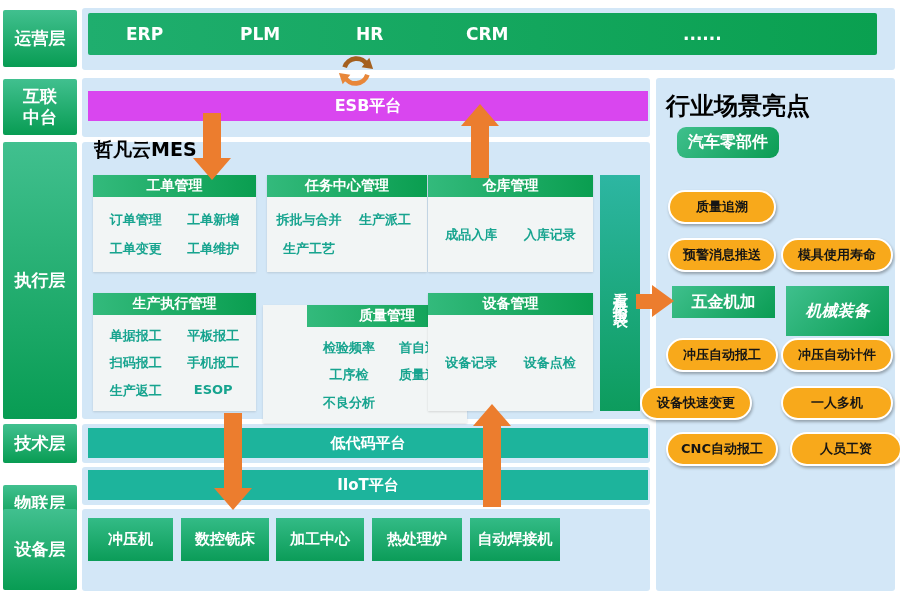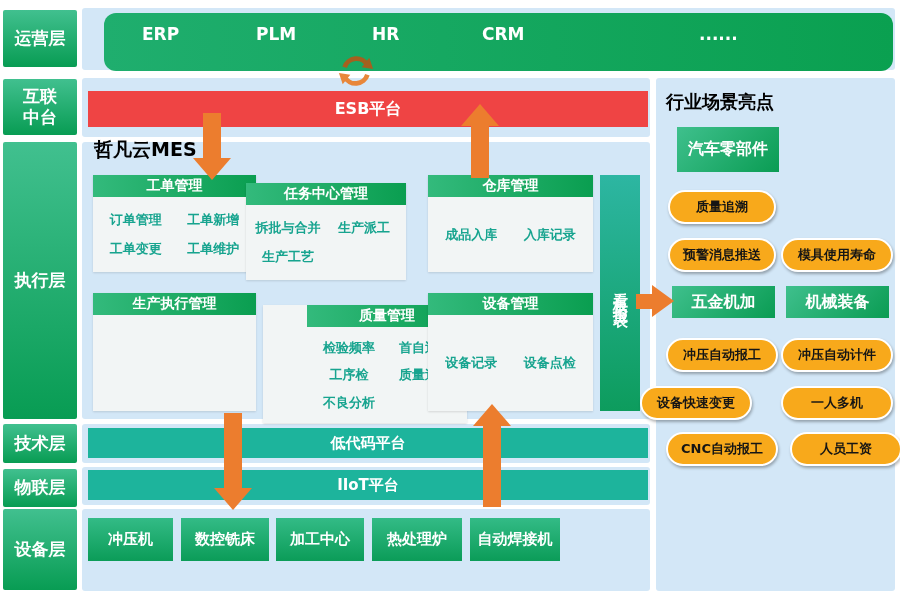--- a/index.html
+++ b/index.html
@@ -3,45 +3,45 @@
 <meta charset="utf-8">
 <style>
   html,body{margin:0;padding:0;background:#ffffff;}
   .canvas{position:relative;width:900px;height:600px;background:#ffffff;overflow:hidden;
           font-family:"DejaVu Sans","Liberation Sans",sans-serif;}
   .band{position:absolute;background:#d3e7f7;border-radius:3px;}
   .layer-label{position:absolute;background:linear-gradient(180deg,#41c08f,#089c53);
           color:#fff;font-weight:bold;font-size:17px;display:flex;align-items:center;
           justify-content:center;text-align:center;border-radius:2px;line-height:1.25;}
   .layer-label .wrap{width:44px;}
-  .topbar{position:absolute;left:104px;top:13px;width:789px;height:58px;
-          background:linear-gradient(90deg,#1fae6e,#0aa050);border-radius:12px;}
+  .topbar{position:absolute;left:88px;top:13px;width:789px;height:42px;
+          background:linear-gradient(90deg,#1fae6e,#0aa050);border-radius:2px;}
   .topbar span{position:absolute;top:0;height:42px;line-height:42px;color:#fff;
           font-weight:bold;font-size:17px;}
-  .esb{position:absolute;left:88px;top:91px;width:560px;height:36px;background:#ef4444;
+  .esb{position:absolute;left:88px;top:91px;width:560px;height:30px;background:#d946ef;
           color:#fff;font-weight:bold;font-size:16px;display:flex;align-items:center;
           justify-content:center;}
   .platbar{position:absolute;left:88px;width:560px;height:30px;background:#1db49c;
           color:#fff;font-weight:bold;font-size:15px;display:flex;align-items:center;
           justify-content:center;}
   .mes-title{position:absolute;left:94px;top:137px;color:#000;font-weight:bold;font-size:19px;}
   .module{position:absolute;background:#f2f5f5;box-shadow:0 1px 2px rgba(0,0,0,0.12);}
   .module .hdr{height:22px;background:linear-gradient(90deg,#33ba7c,#0a9e50);color:#fff;
           font-weight:bold;font-size:14px;display:flex;align-items:center;justify-content:center;}
   .module .items{display:grid;grid-template-columns:1fr 1fr;align-content:space-evenly;
           justify-items:center;height:calc(100% - 22px);padding:2px 4px;box-sizing:border-box;
           color:#17a48f;font-weight:bold;font-size:13px;}
   .kanban{position:absolute;left:600px;top:175px;width:40px;height:236px;
           background:linear-gradient(180deg,#2db6a2,#0d9c5d);color:#fff;font-weight:bold;
           font-size:15px;display:flex;align-items:center;justify-content:center;
           writing-mode:vertical-rl;letter-spacing:5px;}
   .device{position:absolute;top:518px;height:43px;background:linear-gradient(180deg,#33bb86,#0b9c58);
           color:#fff;font-weight:bold;font-size:15px;display:flex;align-items:center;
           justify-content:center;}
-  .rp-title{position:absolute;left:666px;top:90px;color:#000;font-weight:bold;font-size:18px;}
+  .rp-title{position:absolute;left:666px;top:90px;color:#000;font-weight:bold;font-size:24px;}
   .gbox{position:absolute;background:linear-gradient(135deg,#3fc08d,#0a9c53);color:#fff;
           font-weight:bold;font-size:16px;display:flex;align-items:center;justify-content:center;}
   .pill{position:absolute;height:34px;background:#f8a91b;border:2px solid #fff;border-radius:18px;
           color:#151515;font-weight:bold;font-size:13px;display:flex;align-items:center;
           justify-content:center;box-shadow:1px 2px 3px rgba(0,0,0,0.3);box-sizing:border-box;}
   .ar{position:absolute;background:#ec7d2e;}
   .ah{position:absolute;width:0;height:0;border-style:solid;}
   .ah.down{border-left:19px solid transparent;border-right:19px solid transparent;
            border-top:22px solid #ec7d2e;border-bottom:0;}
   .ah.up{border-left:19px solid transparent;border-right:19px solid transparent;
@@ -68,21 +68,21 @@
     </div>
   <div class="layer-label" style="left:3px;top:79px;width:74px;height:56px;">
       <span class="wrap">互联中台</span>
     </div>
   <div class="layer-label" style="left:3px;top:142px;width:74px;height:277px;">
       <span>执行层</span>
     </div>
   <div class="layer-label" style="left:3px;top:424px;width:74px;height:39px;">
       <span>技术层</span>
     </div>
-  <div class="layer-label" style="left:3px;top:469px;width:74px;height:38px;">
+  <div class="layer-label" style="left:3px;top:485px;width:74px;height:38px;">
       <span>物联层</span>
     </div>
   <div class="layer-label" style="left:3px;top:509px;width:74px;height:81px;">
       <span>设备层</span>
     </div>
 
   <div class="topbar">
     <span style="left:38px;">ERP</span>
     <span style="left:152px;">PLM</span>
     <span style="left:268px;">HR</span>
@@ -105,38 +105,46 @@
 
   <div class="module" style="left:93px;top:175px;width:163px;height:97px;">
     <div class="hdr">工单管理</div>
     <div class="items">
       <span>订单管理</span>
       <span>工单新增</span>
       <span>工单变更</span>
       <span>工单维护</span>
     </div>
   </div>
-  <div class="module" style="left:246px;top:175px;width:160px;height:97px;margin-top:8px;">
+  <div class="module" style="left:267px;top:175px;width:160px;height:97px;">
     <div class="hdr">任务中心管理</div>
     <div class="items">
       <span>拆批与合并</span>
       <span>生产派工</span>
       <span>生产工艺</span>
     </div>
   </div>
   <div class="module" style="left:428px;top:175px;width:165px;height:97px;">
     <div class="hdr">仓库管理</div>
     <div class="items">
       <span>成品入库</span>
       <span>入库记录</span>
     </div>
   </div>
 
   <div class="module" style="left:93px;top:293px;width:163px;height:118px;">
     <div class="hdr">生产执行管理</div>
+    <div class="items">
+      <span>单据报工</span>
+      <span>平板报工</span>
+      <span>扫码报工</span>
+      <span>手机报工</span>
+      <span>生产返工</span>
+      <span>ESOP</span>
+    </div>
   </div>
   <div class="module" style="left:263px;top:305px;width:160px;height:118px;padding-left:44px;">
     <div class="hdr">质量管理</div>
     <div class="items">
       <span>检验频率</span>
       <span>首自巡末</span>
       <span>工序检</span>
       <span>质量追溯</span>
       <span>不良分析</span>
     </div>
@@ -170,37 +178,37 @@
       <span>加工中心</span>
     </div>
   <div class="device" style="left:372px;width:90px;">
       <span>热处理炉</span>
     </div>
   <div class="device" style="left:470px;width:90px;">
       <span>自动焊接机</span>
     </div>
 
   <div class="rp-title">行业场景亮点</div>
-  <div class="gbox" style="left:677px;top:127px;width:102px;height:45px;">
+  <div class="gbox" style="left:677px;top:127px;width:102px;height:31px;border-radius:9px;">
       <span>汽车零部件</span>
     </div>
   <div class="pill" style="left:668px;top:190px;width:108px;">
       <span>质量追溯</span>
     </div>
   <div class="pill" style="left:668px;top:238px;width:108px;">
       <span>预警消息推送</span>
     </div>
   <div class="pill" style="left:781px;top:238px;width:112px;">
       <span>模具使用寿命</span>
     </div>
 
   <div class="gbox" style="left:672px;top:286px;width:103px;height:32px;">
       <span>五金机加</span>
     </div>
-  <div class="gbox" style="left:786px;top:286px;width:103px;height:32px;">
+  <div class="gbox" style="left:786px;top:286px;width:103px;height:50px;font-style:italic;">
       <span>机械装备</span>
     </div>
   <div class="pill" style="left:666px;top:338px;width:112px;">
       <span>冲压自动报工</span>
     </div>
   <div class="pill" style="left:781px;top:338px;width:112px;">
       <span>冲压自动计件</span>
     </div>
   <div class="pill" style="left:640px;top:386px;width:112px;">
       <span>设备快速变更</span>

